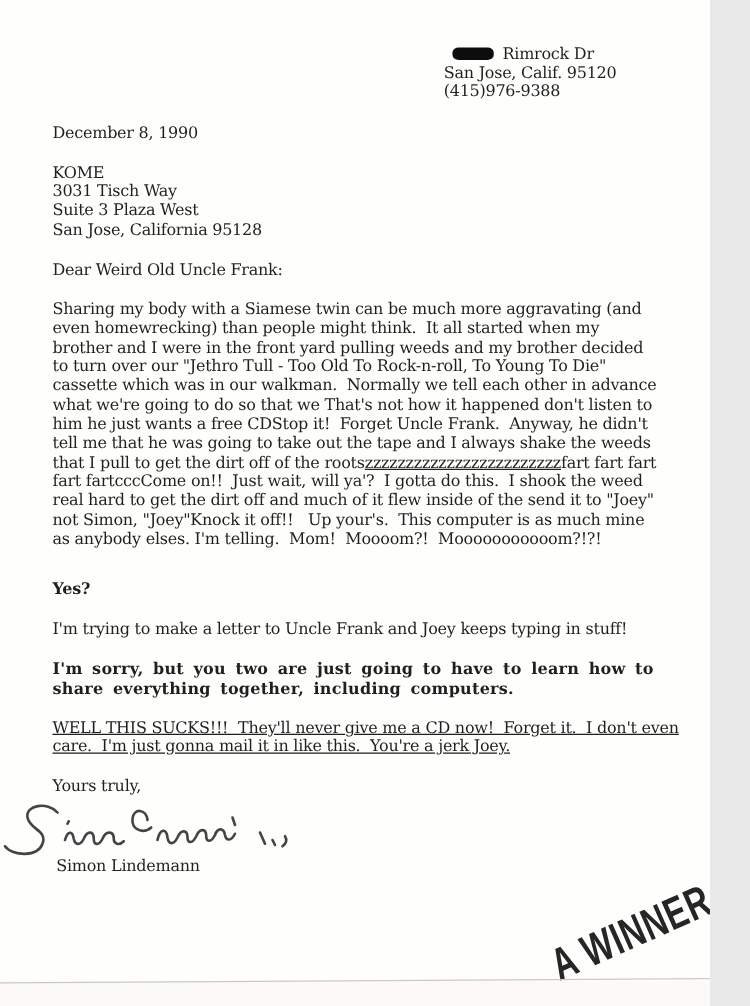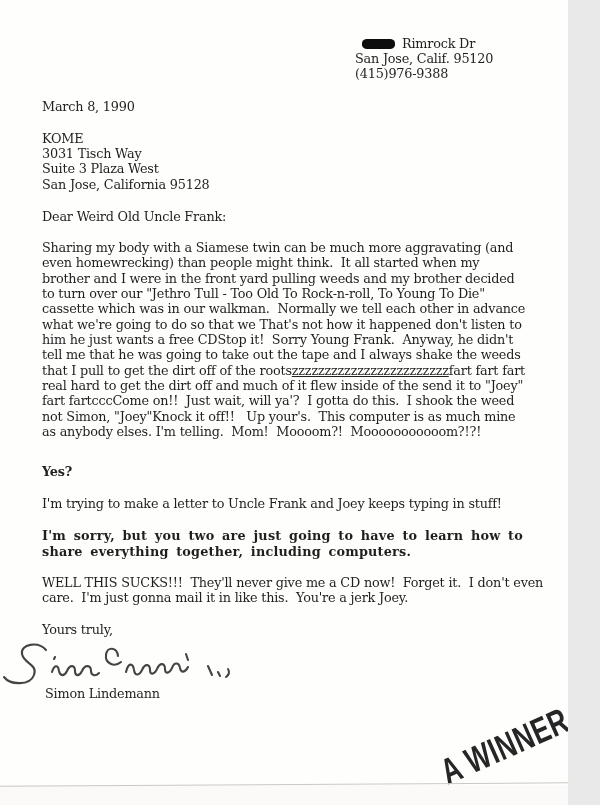--- a/index.html
+++ b/index.html
@@ -31,21 +31,21 @@
   .date       { left:42px; top:99px; }
   .recipient  { left:42px; top:131px; line-height:15.2px; }
   .salutation { left:42px; top:209px; }
 
   .body-lines { left:42px; top:240px; width:545px; }
   .bline { white-space:pre; height:15.35px; }
 
   .yes    { left:42px; top:464px; font-weight:bold; }
   .para2  { left:42px; top:496px; }
   .para3  { left:42px; top:528px; font-weight:bold; word-spacing:3px; letter-spacing:0.2px; line-height:16px; }
-  .para4  { left:42px; top:575px; }
+  .para4  { left:42px; top:575px;text-decoration:underline; }
   .closing{ left:42px; top:622px;text-align:center; }
 
   .sig-svg { left:2px; top:642px; }
   .typed-name { left:45px; top:686px; }
 
   .stamp {
     left:408px; top:726px; width:204px;
     text-align:center;
     font-family:"Liberation Sans", sans-serif;
     font-weight:bold; font-size:36px; line-height:36px;
@@ -67,43 +67,43 @@
 <body>
 
 <div class="page">
 
   <div class="abs sender">
     <div class="l1 pre"><span class="blob"></span><span>Rimrock Dr</span></div>
     <div>San Jose, Calif. 95120</div>
     <div>(415)976-9388</div>
   </div>
 
-  <div class="abs date">March 8, 1990</div>
+  <div class="abs date">December 8, 1990</div>
 
   <div class="abs recipient">
     <div>KOME</div>
     <div>3031 Tisch Way</div>
     <div>Suite 3 Plaza West</div>
     <div>San Jose, California 95128</div>
   </div>
 
   <div class="abs salutation">Dear Weird Old Uncle Frank:</div>
 
   <div class="abs body-lines">
       <div class="bline"><span>Sharing my body with a Siamese twin can be much more aggravating (and</span></div>
       <div class="bline"><span>even homewrecking) than people might think.  It all started when my</span></div>
       <div class="bline"><span>brother and I were in the front yard pulling weeds and my brother decided</span></div>
       <div class="bline"><span>to turn over our "Jethro Tull - Too Old To Rock-n-roll, To Young To Die"</span></div>
       <div class="bline"><span>cassette which was in our walkman.  Normally we tell each other in advance</span></div>
       <div class="bline"><span>what we're going to do so that we </span><span class="it">That's not how it happened don't listen to</span></div>
-      <div class="bline"><span class="it">him he just wants a free CD</span><span>Stop it!  Sorry Young Frank.  Anyway, he didn't</span></div>
+      <div class="bline"><span class="it">him he just wants a free CD</span><span>Stop it!  Forget Uncle Frank.  Anyway, he didn't</span></div>
       <div class="bline"><span>tell me that he was going to take out the tape and I always shake the weeds</span></div>
       <div class="bline"><span>that I pull to get the dirt off of the roots</span><span class="it ul">zzzzzzzzzzzzzzzzzzzzzzzz</span><span class="it">fart fart fart</span></div>
+      <div class="bline"><span class="it">fart fart</span><span>cccCome on!!  Just wait, will ya'?  I gotta do this.  I shook the weed</span></div>
       <div class="bline"><span>real hard to get the dirt off and much of it flew inside of the </span><span class="it">send it to "Joey"</span></div>
-      <div class="bline"><span class="it">fart fart</span><span>cccCome on!!  Just wait, will ya'?  I gotta do this.  I shook the weed</span></div>
       <div class="bline"><span class="it">not Simon, "Joey"</span><span>Knock it off!!   </span><span class="it">Up your's.  This computer is as much mine</span></div>
       <div class="bline"><span class="it">as anybody elses.</span><span> I'm telling.  Mom!  Moooom?!  Mooooooooooom?!?!</span></div>
     </div>
 
   <div class="abs yes pre">Yes?</div>
 
   <div class="abs para3">
     <div class="pre">I'm sorry, but you two are just going to have to learn how to</div>
     <div class="pre">share everything together, including computers.</div>
   </div>

